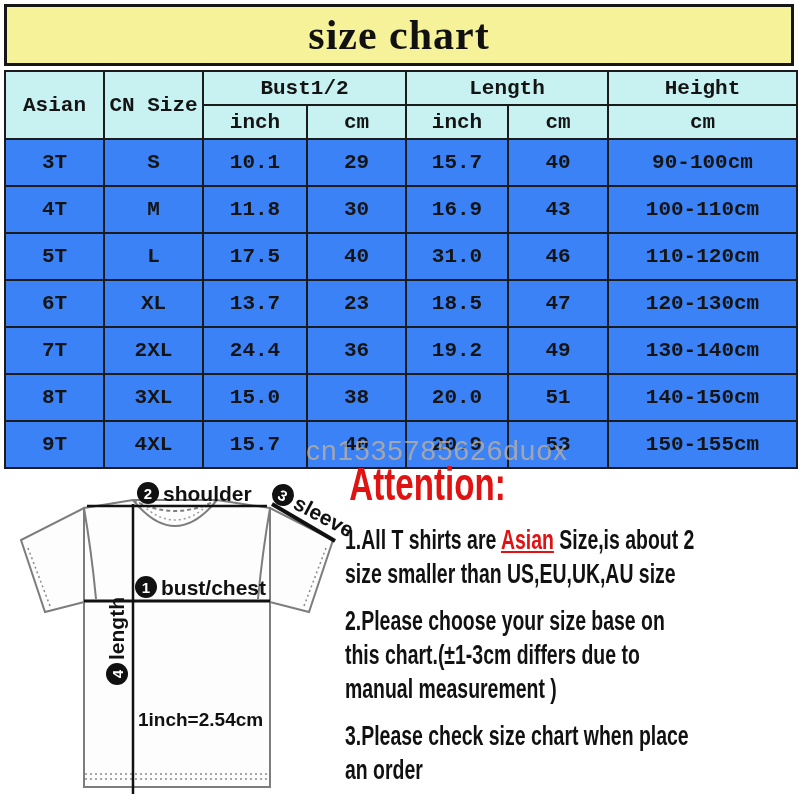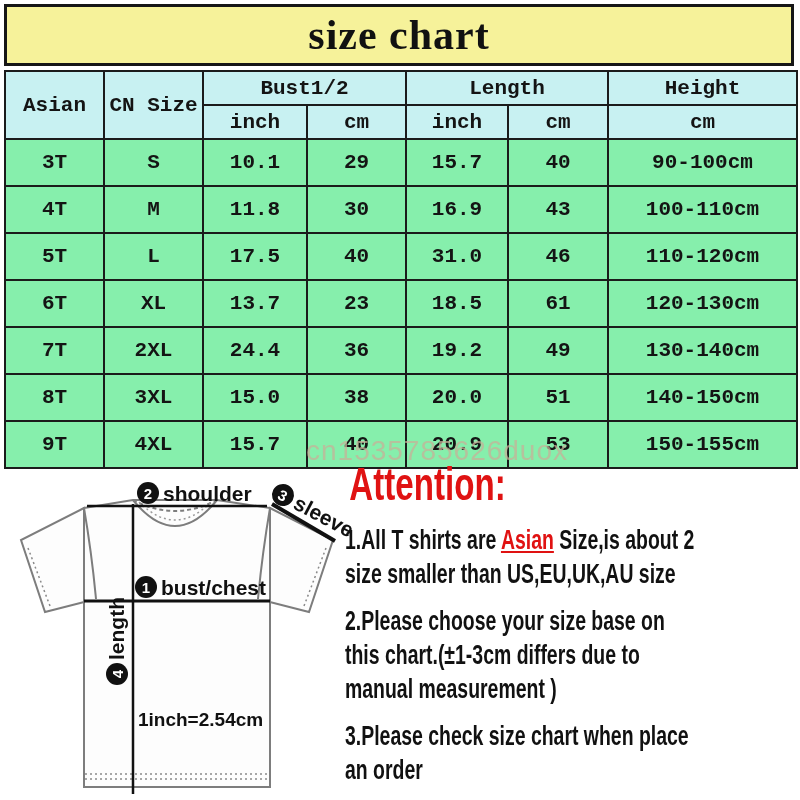--- a/index.html
+++ b/index.html
@@ -21,21 +21,21 @@
   table.size{
     position:absolute;left:4px;top:70px;width:792px;
     border-collapse:collapse;table-layout:fixed;
   }
   table.size th,table.size td{
     border:2px solid #1b1b1b;text-align:center;vertical-align:middle;
     font-family:"Liberation Mono",monospace;font-weight:bold;
     padding:0;color:#141414;
   }
   table.size thead th{background:#c8f1f2;height:32px;font-size:21px;}
-  table.size tbody td{background:#86efac;height:45px;font-size:21px;}
+  table.size tbody td{background:#3b82f6;height:45px;font-size:21px;}
   
   .watermark{
     position:absolute;left:306px;top:435px;z-index:6;
     font-size:28px;color:rgba(198,178,152,0.75);letter-spacing:1px;
     pointer-events:none;
   }
   
   .diagram{position:absolute;left:0px;top:460px;width:352px;height:340px;}
   .diagram text{font-family:"Liberation Sans",sans-serif;font-weight:bold;fill:#111;}
   .diagram .lbl{font-size:21px;}
@@ -117,21 +117,21 @@
     <td>46</td>
     <td>110-120cm</td>
   </tr>
 
   <tr>
     <td>6T</td>
     <td>XL</td>
     <td>13.7</td>
     <td>23</td>
     <td>18.5</td>
-    <td>61</td>
+    <td>47</td>
     <td>120-130cm</td>
   </tr>
 
   <tr>
     <td>7T</td>
     <td>2XL</td>
     <td>24.4</td>
     <td>36</td>
     <td>19.2</td>
     <td>49</td>

